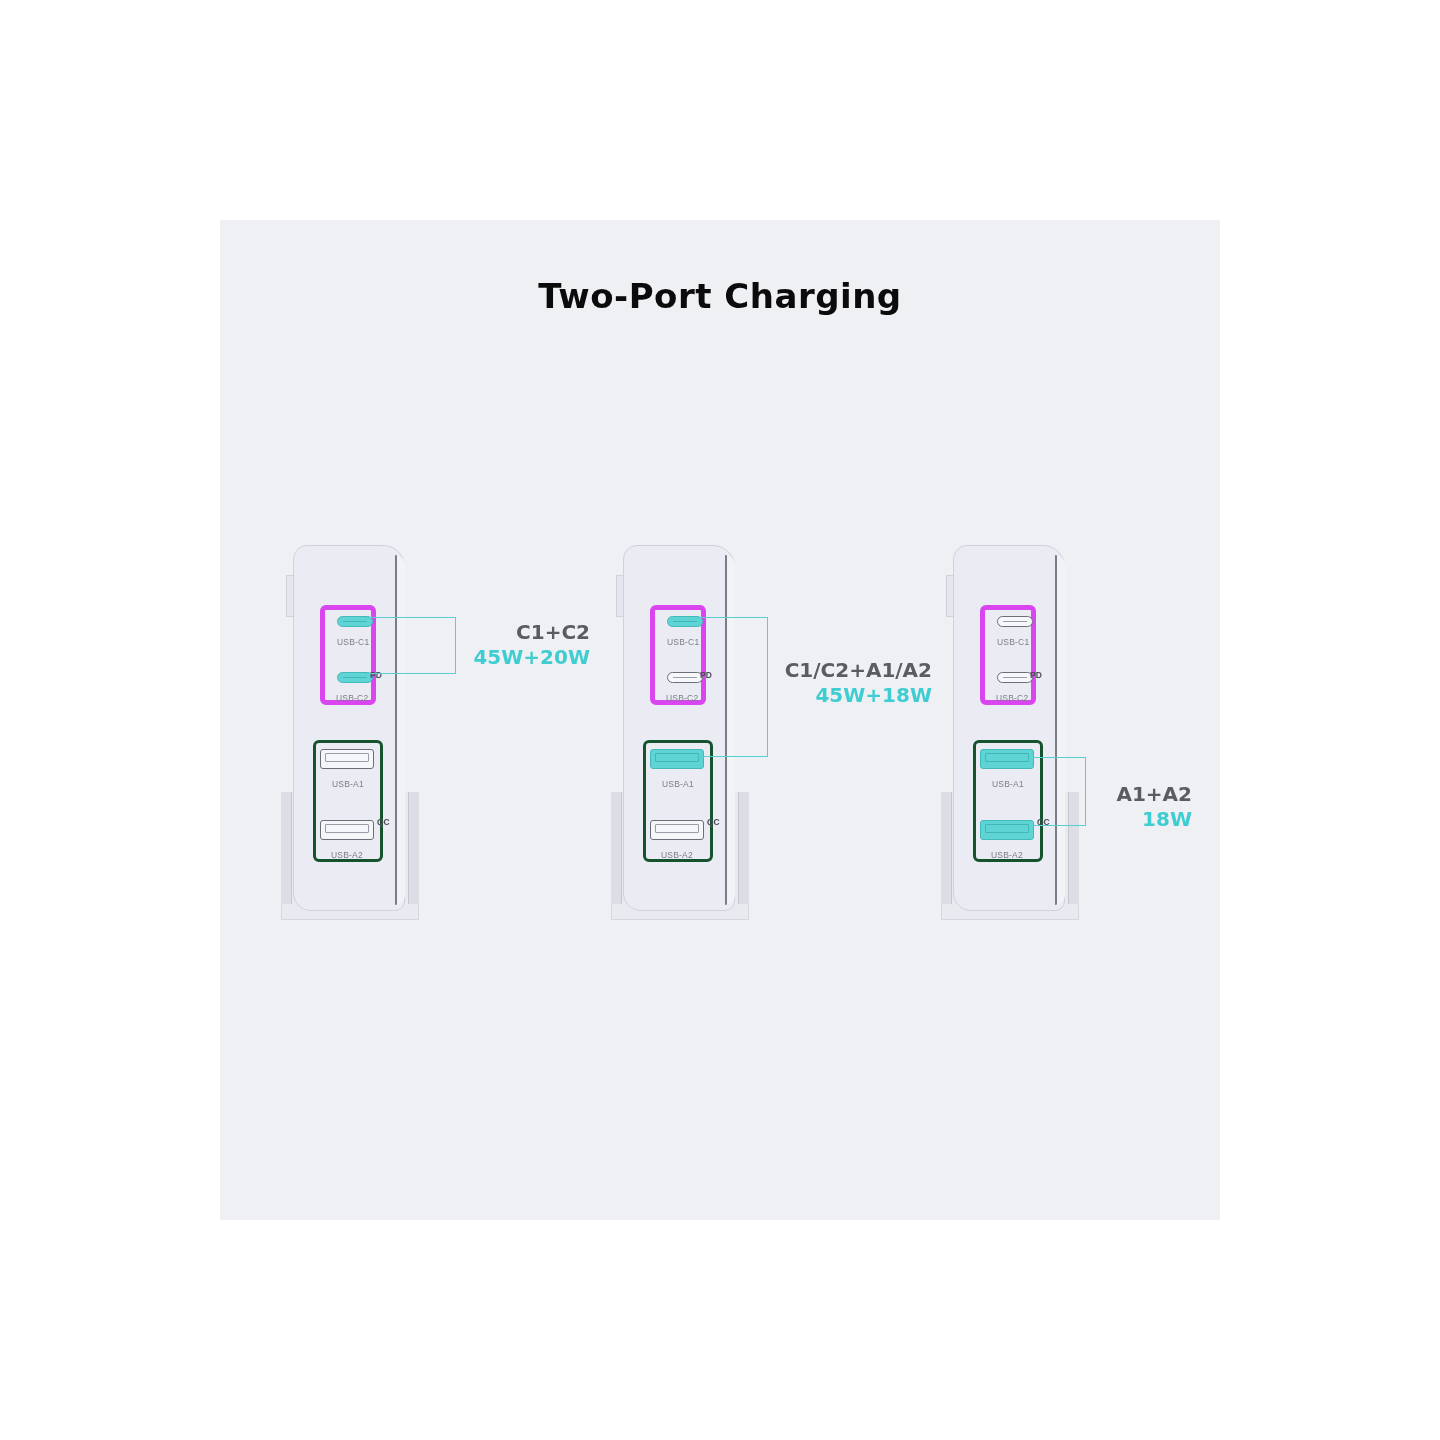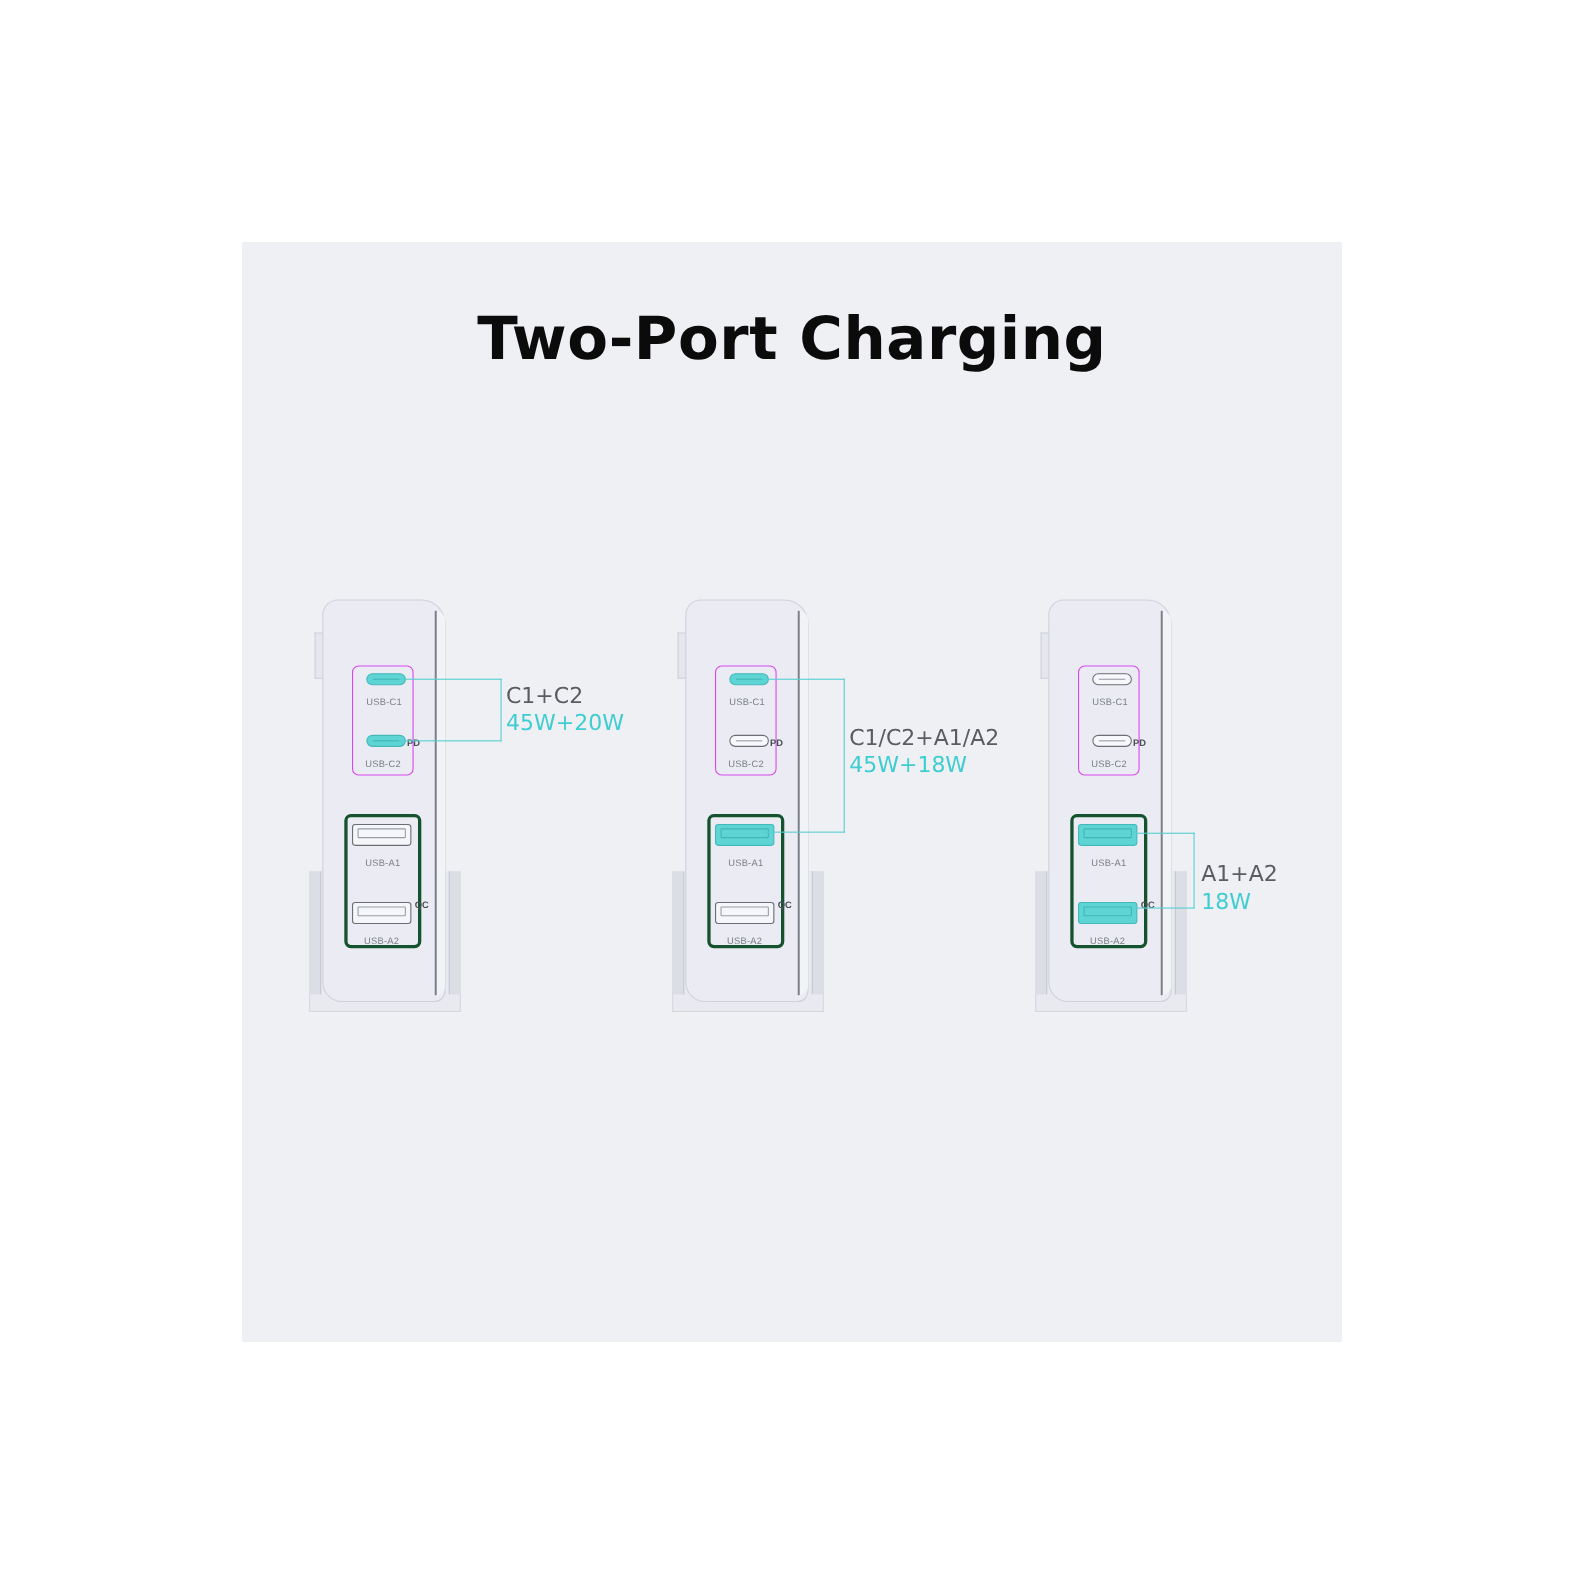--- a/index.html
+++ b/index.html
@@ -1,39 +1,39 @@
 <!DOCTYPE html>
 <html><head>
 <meta charset="utf-8">
 <style>
   html,body{margin:0;padding:0;background:#ffffff;}
   body{width:1440px;height:1440px;position:relative;overflow:hidden;font-family:"Liberation Sans",sans-serif;}
   .panel{position:absolute;left:220px;top:220px;width:1000px;height:1000px;background:#eff0f4;}
-  .title{position:absolute;left:0;top:56px;width:1000px;text-align:center;font-family:"DejaVu Sans",sans-serif;font-weight:bold;font-size:54px;letter-spacing:0.5px;color:#0b0b0b;}
+  .title{position:absolute;left:0;top:56px;width:1000px;text-align:center;font-family:"DejaVu Sans",sans-serif;font-weight:bold;font-size:34px;letter-spacing:0.5px;color:#0b0b0b;}
   .charger{position:absolute;top:325px;width:140px;height:377px;}
   .stand{position:absolute;left:0;top:247px;width:138px;height:128px;border:1px solid #d6d8e0;border-top:none;background:#e9eaf0;box-sizing:border-box;}
   .stand-l{position:absolute;left:0;top:247px;width:10px;height:112px;background:#dcdee5;border-right:1px solid #c6c8d0;}
   .stand-r{position:absolute;right:2px;top:247px;width:10px;height:112px;background:#dcdee5;border-left:1px solid #c6c8d0;}
   .body{position:absolute;left:12px;top:0;width:112px;height:366px;background:#ebecf3;border:1px solid #cfd2db;border-radius:14px 22px 10px 18px;box-sizing:border-box;}
   .edge{position:absolute;left:114px;top:10px;width:8px;height:350px;border-left:2px solid #7a7d86;background:#f2f3f7;border-radius:0 12px 12px 0;}
   .tab{position:absolute;left:5px;top:30px;width:10px;height:40px;background:#e6e7ee;border:1px solid #cfd2db;border-right:none;}
-  .pd-group{position:absolute;left:39px;top:60px;width:56px;height:100px;border:1px solid #d946ef;border-radius:6px;box-sizing:border-box;}
+  .pd-group{position:absolute;left:39px;top:60px;width:56px;height:100px;border:5px solid #d946ef;border-radius:6px;box-sizing:border-box;}
   .qc-group{position:absolute;left:32px;top:195px;width:70px;height:122px;border:3px solid #14532d;border-radius:6px;box-sizing:border-box;}
   .port-c{position:absolute;left:12px;width:36px;height:11px;border-radius:6px;border:1.5px solid #6b6e76;background:#f7f8fb;box-sizing:border-box;}
   .port-c::after{content:"";position:absolute;left:5px;right:5px;top:4px;height:1px;background:#9a9da5;}
   .port-a{position:absolute;left:4px;width:54px;height:20px;border-radius:3px;border:1.5px solid #6b6e76;background:#f5f6f9;box-sizing:border-box;}
   .port-a::after{content:"";position:absolute;left:4px;right:4px;top:3px;height:7px;border:1px solid #9a9da5;border-radius:1px;}
   .port-c.on{background:#5fd4d4;border-color:#44b9ba;}
   .port-c.on::after{background:#42b6b7;}
   .port-a.on{background:#5fd4d4;border-color:#44b9ba;}
   .port-a.on::after{border-color:#42b6b7;}
   .plabel{position:absolute;font-size:8.5px;color:#7b7e86;letter-spacing:0.2px;}
   .glabel{position:absolute;font-size:8.5px;color:#4a4d55;font-weight:bold;}
   .line{position:absolute;border:1.5px solid #56cfd2;box-sizing:border-box;border-left:none;}
-  .caption{position:absolute;text-align:left;font-family:"DejaVu Sans",sans-serif;line-height:25px;}
+  .caption{position:absolute;text-align:right;font-family:"DejaVu Sans",sans-serif;line-height:25px;font-weight:bold;}
   .cap-main{font-size:20px;color:#5a5c62;display:block;}
   .cap-watt{font-size:20px;color:#3fcdd1;display:block;}
 </style>
 </head>
 <body>
 
 <div class="panel">
   <div class="title">Two-Port Charging</div>
 
   <div class="charger" style="left:61px;">

